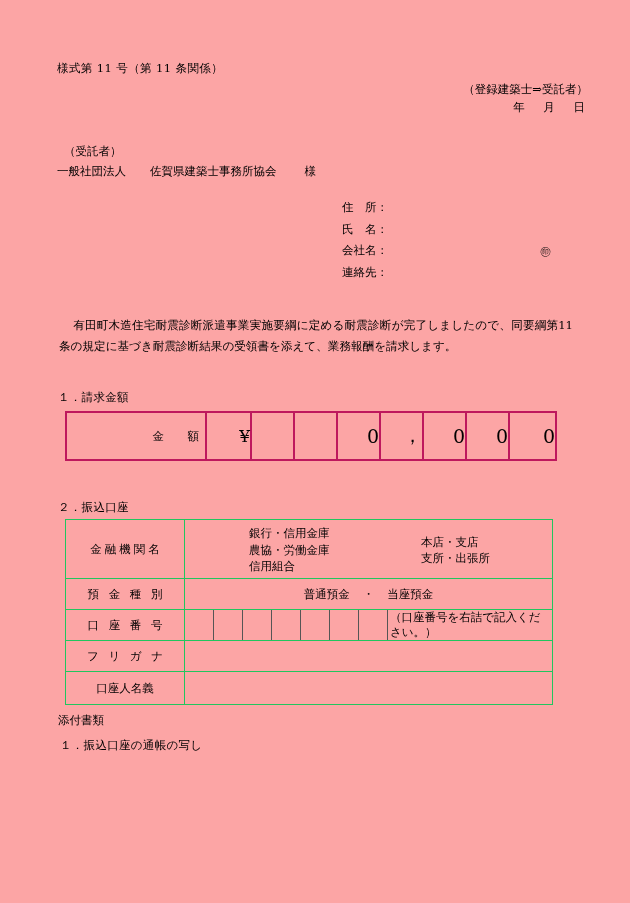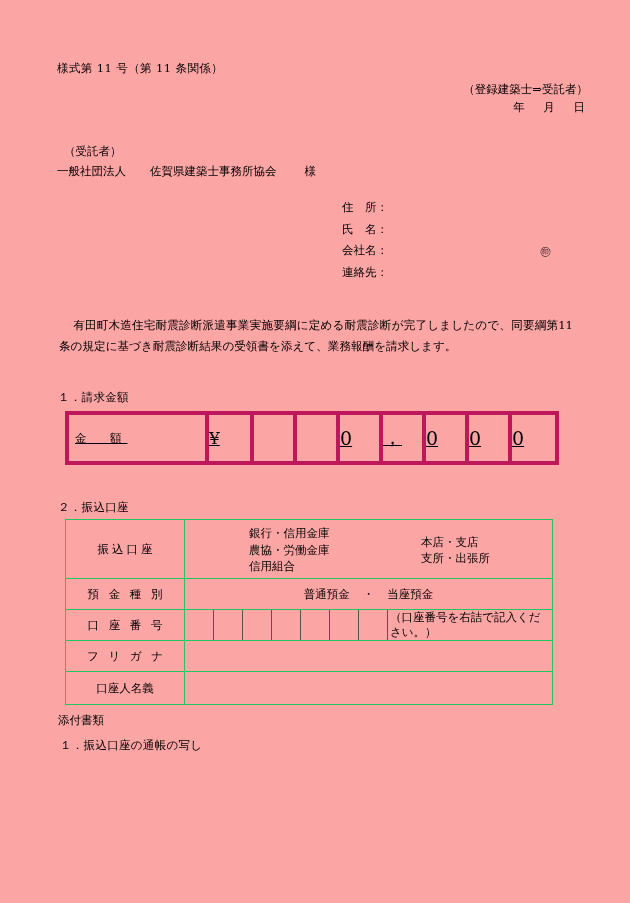--- a/index.html
+++ b/index.html
@@ -114,27 +114,26 @@
   
   .amount-table {
     position: absolute;
     left: 65px;
     top: 411px;
     width: 490px;
     border-collapse: collapse;
     table-layout: fixed;
   }
   .amount-table td {
-    border: 4px solid #be185d;
+    border: 2px solid #be185d;
     height: 46px;
-    text-align: left;
+    text-align: right;
     vertical-align: middle;
     font-size: 15px;
     padding: 0;
-    text-decoration: underline;
   }
   .amount-table td.label {
     font-size: 11.5px;
     letter-spacing: 6px;
     text-indent: 6px;
   }
   .amount-table td.yen { font-size: 17px; }
   .amount-table td.digit { font-size: 19px; }
   .amount-table td.comma {
     font-size: 19px;
@@ -295,21 +294,21 @@
       <td class="digit">0</td>
       <td class="digit">0</td>
     </tr>
   </tbody>
     </table>
 
   <div class="section-title" id="sec2-title">２．振込口座</div>
   <table class="bank-table">
     <tbody>
         <tr class="bank-row-1">
-      <td class="rlabel">振込口座</td>
+      <td class="rlabel">金融機関名</td>
       <td>
         <div class="inst-wrap">
           <div class="inst-left">銀行・信用金庫
 農協・労働金庫
 信用組合</div>
           <div class="inst-right">本店・支店
 支所・出張所</div>
         </div>
       </td>
     </tr>

